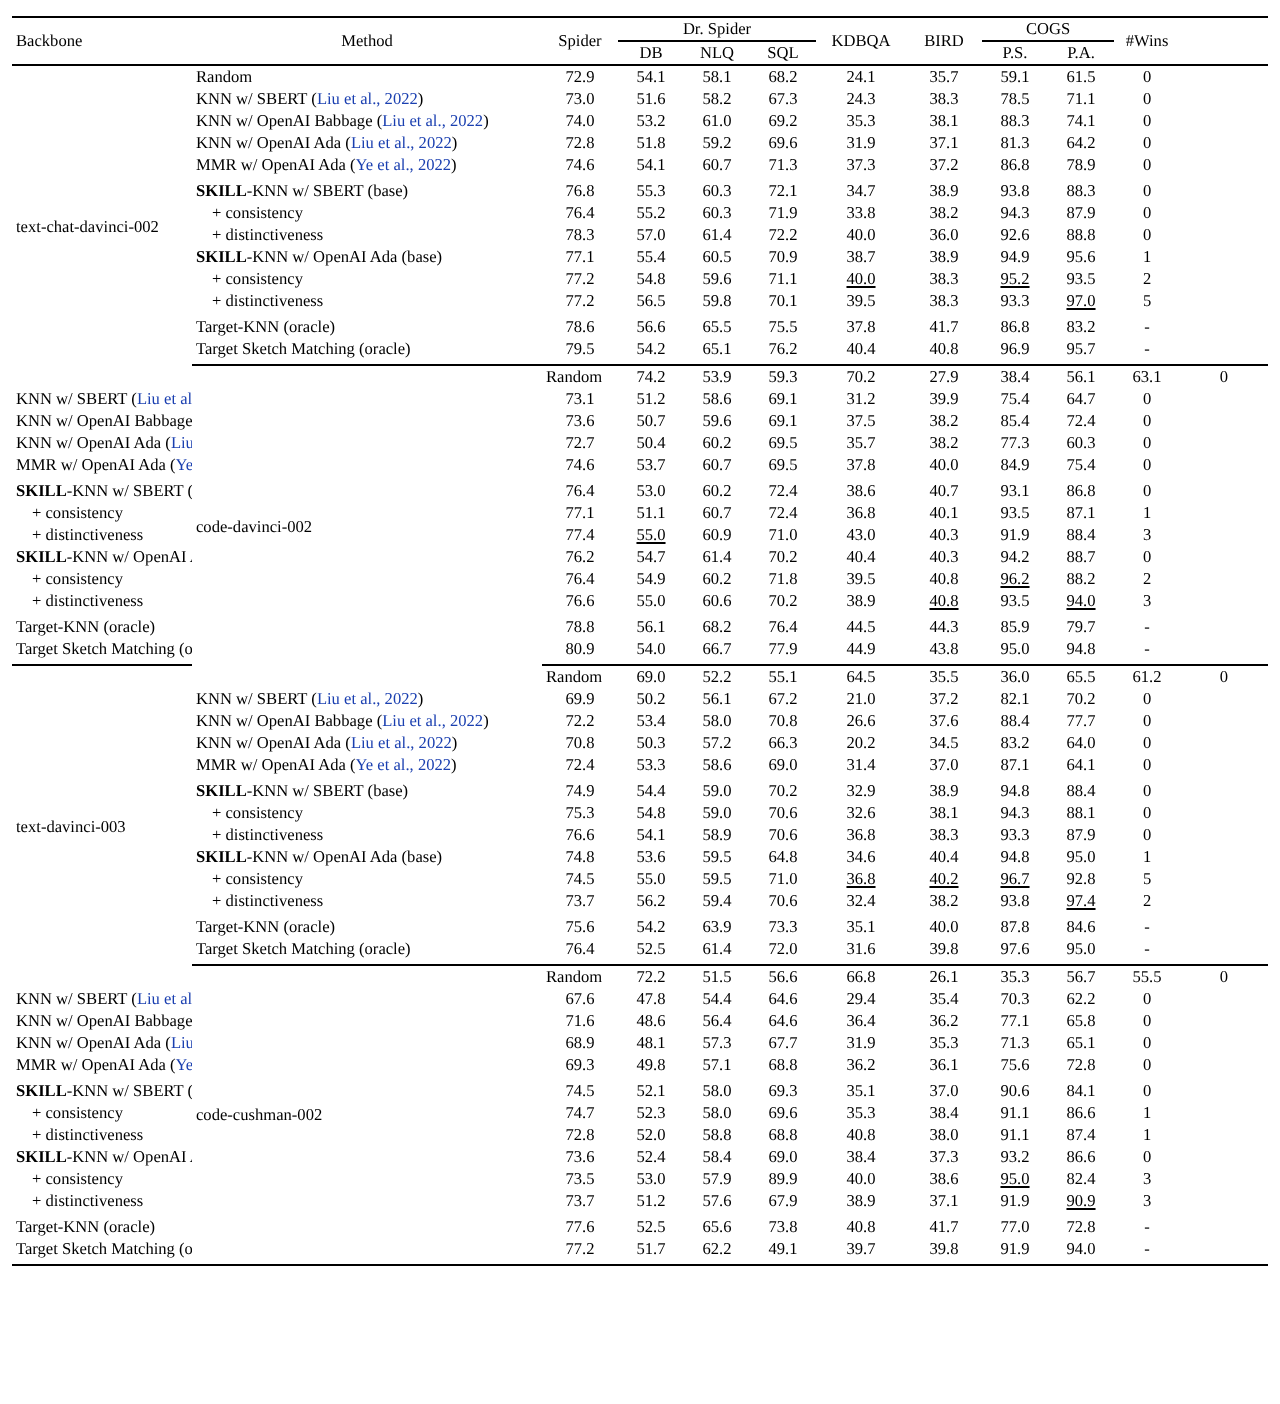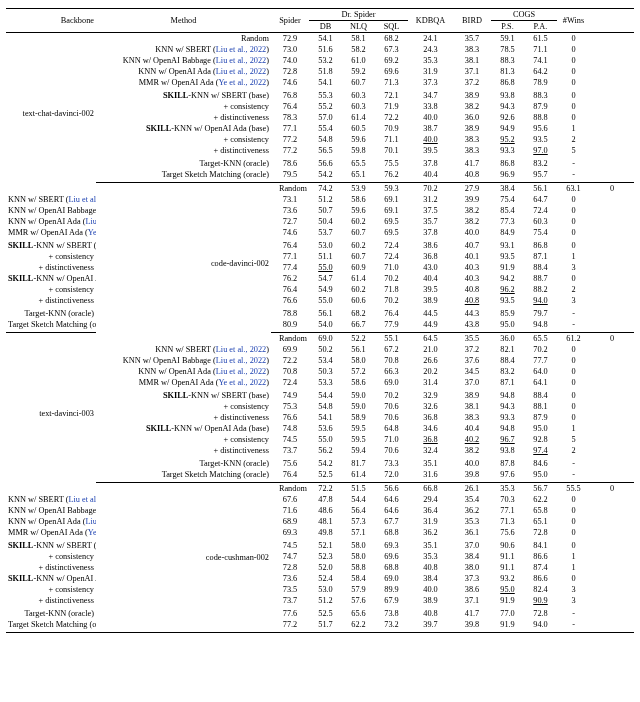--- a/index.html
+++ b/index.html
@@ -14,21 +14,21 @@
     width: 100%;
     table-layout: fixed;
   }
   th, td {
     padding: 1.0px 2px;
     text-align: center;
     font-weight: normal;
     overflow: hidden;
     white-space: nowrap;
   }
-  th.lh, td.lh { text-align: right; }
+  th.lh, td.lh { text-align: left; }
   .link { color: #1a3fb0; }
   .sc { font-variant: small-caps; font-weight: bold; }
   .b { font-weight: normal; }
   .u { text-decoration: underline; }
   .rule-top { border-top: 1.2px solid #000; }
   .rule-mid { border-top: 0.6px solid #000; }
   .rule-bot { border-bottom: 1.2px solid #000; }
   .cmid { border-bottom: 0.6px solid #000; }
   tr.spacer td { padding:0; height:2px; }
   .indent { padding-left: 10px !important; }
@@ -538,21 +538,21 @@
         <td class="u b">97.4</td>
         <td class="">2</td>
       </tr>
       <tr class="spacer">
         <td colspan="10"></td>
       </tr>
       <tr>
         <td class="lh">Target-KNN (oracle)</td>
         <td class="">75.6</td>
         <td class="">54.2</td>
-        <td class="">81.7</td>
+        <td class="">63.9</td>
         <td class="">73.3</td>
         <td class="">35.1</td>
         <td class="">40.0</td>
         <td class="">87.8</td>
         <td class="">84.6</td>
         <td class="">-</td>
       </tr>
       <tr>
         <td class="lh">Target Sketch Matching (oracle)</td>
         <td class="">76.4</td>
@@ -717,21 +717,21 @@
         <td class="">41.7</td>
         <td class="">77.0</td>
         <td class="">72.8</td>
         <td class="">-</td>
       </tr>
       <tr>
         <td class="lh">Target Sketch Matching (oracle)</td>
         <td class="">77.2</td>
         <td class="">51.7</td>
         <td class="">62.2</td>
-        <td class="">73.2</td>
+        <td class="">49.1</td>
         <td class="">39.7</td>
         <td class="">39.8</td>
         <td class="">91.9</td>
         <td class="">94.0</td>
         <td class="">-</td>
       </tr>
       <tr class="spacer">
         <td colspan="10"></td>
       </tr>
     </tbody>

